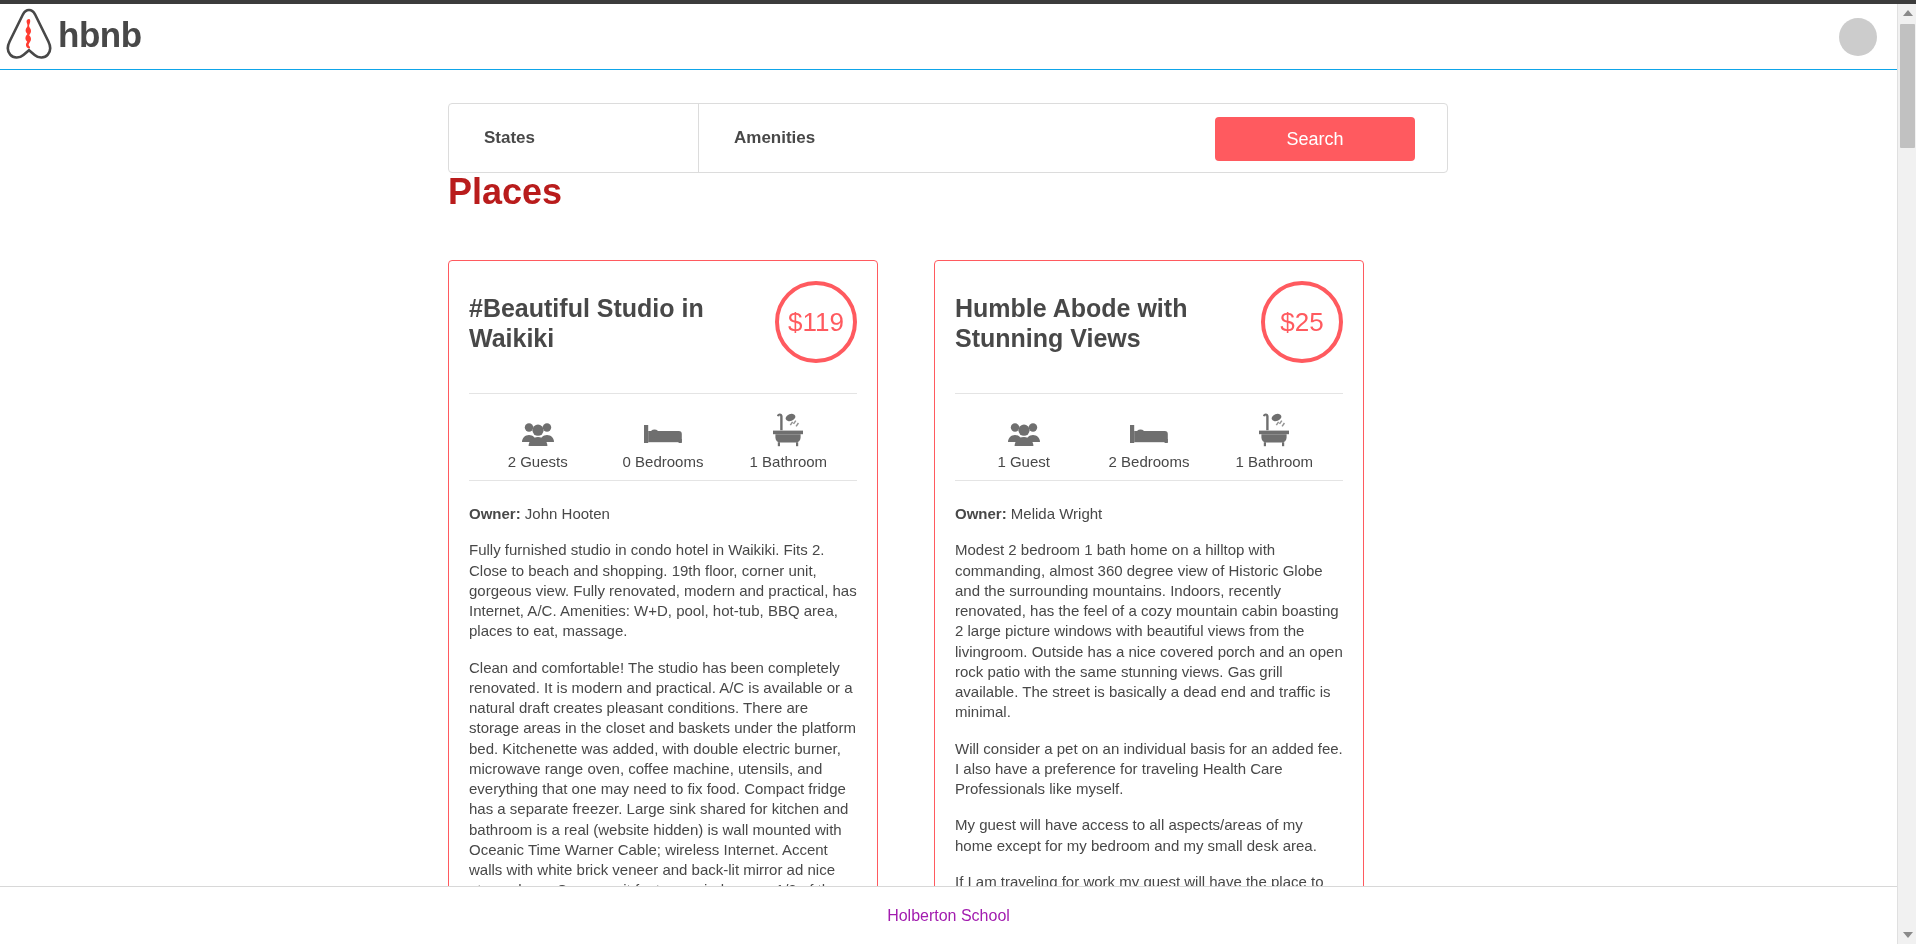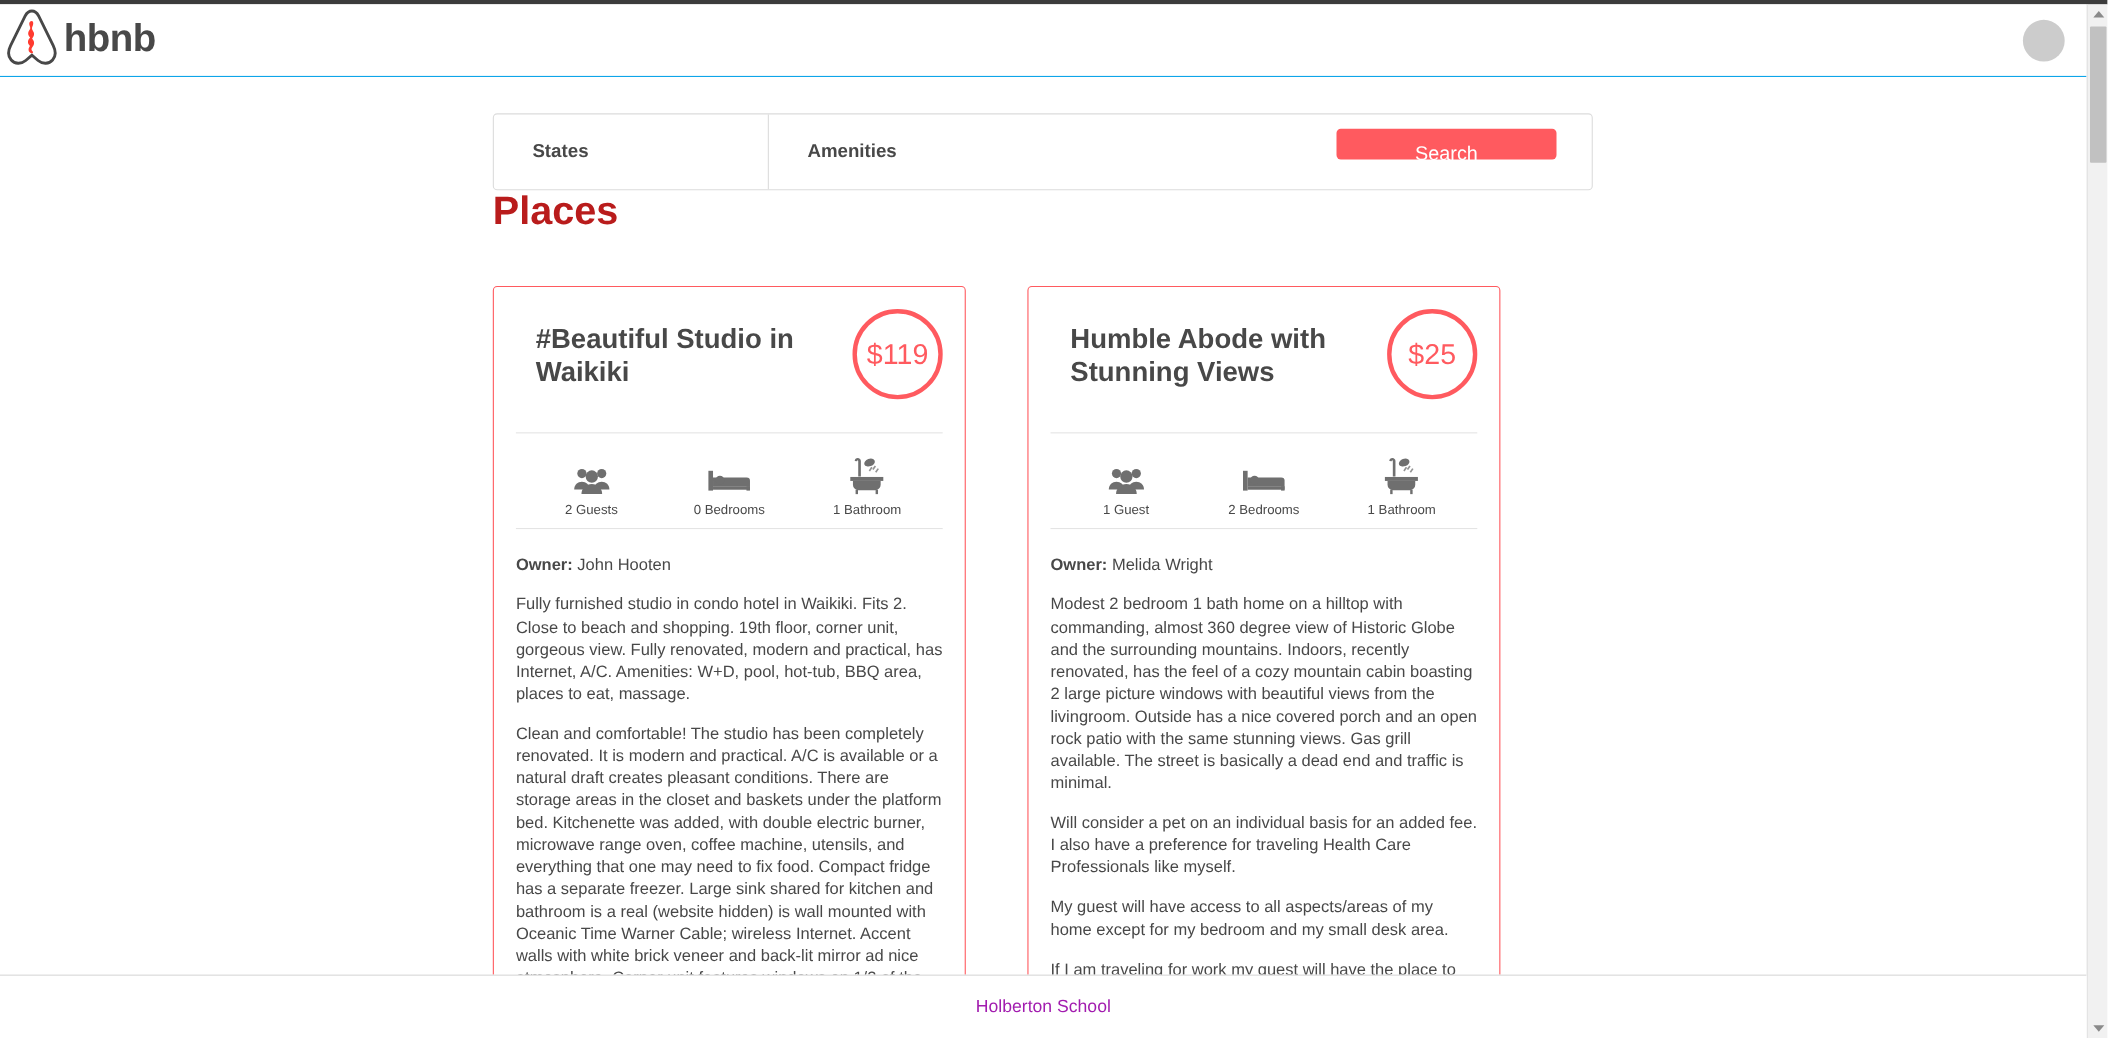--- a/index.html
+++ b/index.html
@@ -99,21 +99,21 @@
     font-weight: 700;
     color: #484848;
   }
   .filter-section.states { width: 250px; border-right: 1px solid #dcdcdc; }
   .filter-section.amenities { width: 500px; }
   .search-button {
     position: absolute;
     right: 32px;
     top: 13px;
     width: 200px;
-    height: 28px;
+    height: 44px;
     background: #ff5a5f;
     color: #ffffff;
     border: none;
     border-radius: 4px;
     font-size: 18px;
     font-family: "Liberation Sans", sans-serif;
     cursor: pointer;
     line-height: 44px;
     text-align: center;
     padding: 0;
@@ -144,21 +144,21 @@
     border-radius: 4px;
     padding: 18px 20px 20px 20px;
     background: #ffffff;
     position: relative;
     min-height: 620px;
   }
 
   .card-head {
     display: flex;
     align-items: flex-start;
-    justify-content: flex-end;
+    justify-content: space-between;
     gap: 28px;
     min-height: 92px;
   }
   .place-name {
     font-size: 25px;
     font-weight: 700;
     color: #484848;
     line-height: 1.2;
     margin: 14px 0 0 0;
     max-width: 260px;
@@ -186,21 +186,21 @@
     border-top: 1px solid #e4e4e4;
     border-bottom: 1px solid #e4e4e4;
     height: 88px;
     margin-top: 22px;
     padding: 0 6px;
   }
   .info-item {
     width: 110px;
     text-align: center;
     color: #484848;
-    font-size: 12px;
+    font-size: 15px;
     padding-bottom: 10px;
   }
   .info-icon {
     height: 38px;
     display: flex;
     align-items: flex-end;
     justify-content: center;
     margin-bottom: 6px;
   }
   .info-icon svg { display: block; fill: #6f6f6f; }

